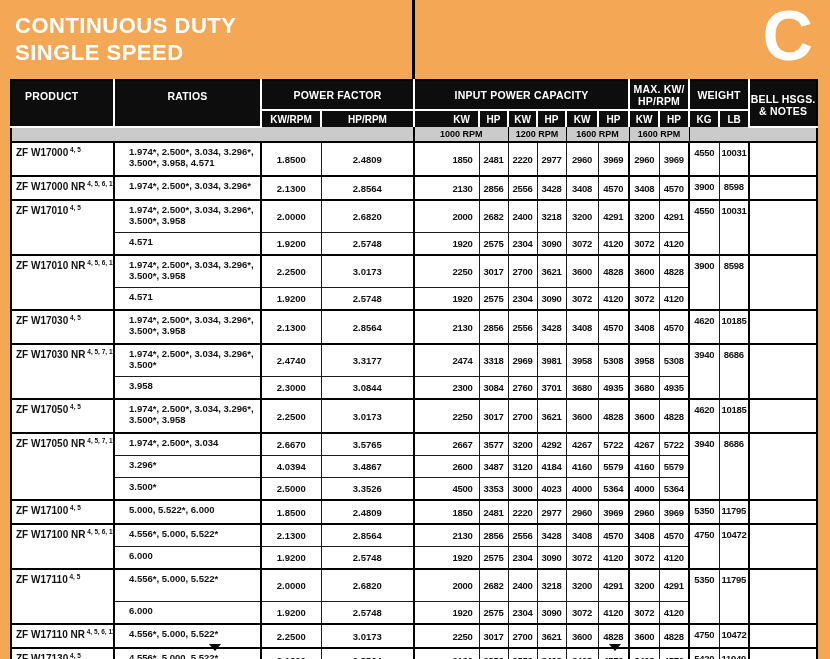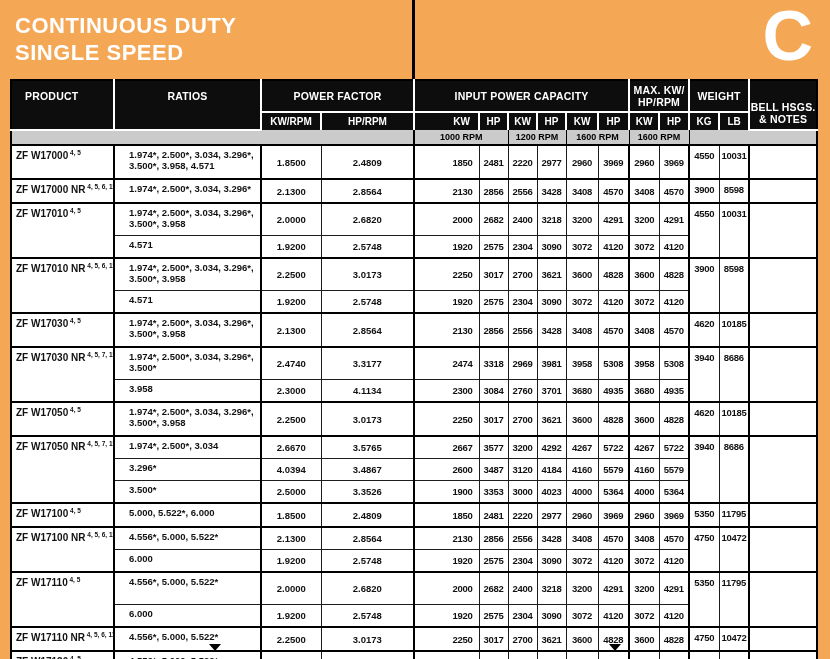--- a/index.html
+++ b/index.html
@@ -26,21 +26,21 @@
 
   thead th { background:#0d0d0d; color:#fff; font-weight:bold; border:2px solid #fff;
              text-align:center; overflow:hidden; }
   tr.h1 th { height:28px; font-size:10.5px; letter-spacing:0.2px; }
   tr.h2 th { height:16px; font-size:10px; }
   .no-t { border-top:none !important; } .no-l { border-left:none !important; }
   .no-r { border-right:none !important; } .no-b { border-bottom:none !important; }
   .th-product { text-align:left; padding-left:13px; vertical-align:top; padding-top:9px; }
   .th-ratios  { vertical-align:top; padding-top:9px; }
   .th-two { font-size:10px; line-height:12px;margin-top:32px; }
-  .th-bell { vertical-align:top; padding-top:20px;text-align:center; }
+  .th-bell { vertical-align:top; padding-top:12px;text-align:center; }
   .th-kw-r { text-align:right; padding-right:8px; }
 
   tr.band td { background:#CBCBCB; height:13px; font-size:9px; font-weight:bold;
                color:#000; text-align:center; border:none; padding:0;margin-top:28px; }
   tr.band td.rpm { border-left:1px solid #000; border-right:1px solid #000; }
   tr.band td.rpm-first { border-left:2px solid #000; }
   tr.band td.band-blank-r { border-left:1px solid #000; }
 
   tbody td { border:1px solid #1c1c1c; font-size:9.5px; font-weight:bold; color:#111;
              padding:1px 2px; overflow:hidden; }
@@ -263,21 +263,21 @@
           <td class="c-val">5308</td>
           <td class="c-val bl2">3958</td>
           <td class="c-val">5308</td>
           <td class="c-wt bl2" rowspan="2">3940</td>
           <td class="c-wt" rowspan="2">8686</td>
           <td class="bl2" rowspan="2"></td>
         </tr>
         <tr class="single">
           <td class="c-ratios">3.958</td>
           <td class="c-pf bl2">2.3000</td>
-          <td class="c-pf">4.1134</td>
+          <td class="c-pf">3.0844</td>
           <td class="c-kw1000">2300</td>
           <td class="c-val">3084</td>
           <td class="c-val">2760</td>
           <td class="c-val">3701</td>
           <td class="c-val">3680</td>
           <td class="c-val">4935</td>
           <td class="c-val bl2">3680</td>
           <td class="c-val">4935</td>
         </tr>
         <tr class="group-start tall">
@@ -324,21 +324,21 @@
           <td class="c-val">4184</td>
           <td class="c-val">4160</td>
           <td class="c-val">5579</td>
           <td class="c-val bl2">4160</td>
           <td class="c-val">5579</td>
         </tr>
         <tr class="single">
           <td class="c-ratios">3.500*</td>
           <td class="c-pf bl2">2.5000</td>
           <td class="c-pf">3.3526</td>
-          <td class="c-kw1000">1900</td>
+          <td class="c-kw1000">4500</td>
           <td class="c-val">3353</td>
           <td class="c-val">3000</td>
           <td class="c-val">4023</td>
           <td class="c-val">4000</td>
           <td class="c-val">5364</td>
           <td class="c-val bl2">4000</td>
           <td class="c-val">5364</td>
         </tr>
         <tr class="group-start single">
           <td class="c-product" rowspan="1"><span>ZF W17100</span><sup> 4, 5</sup></td>

